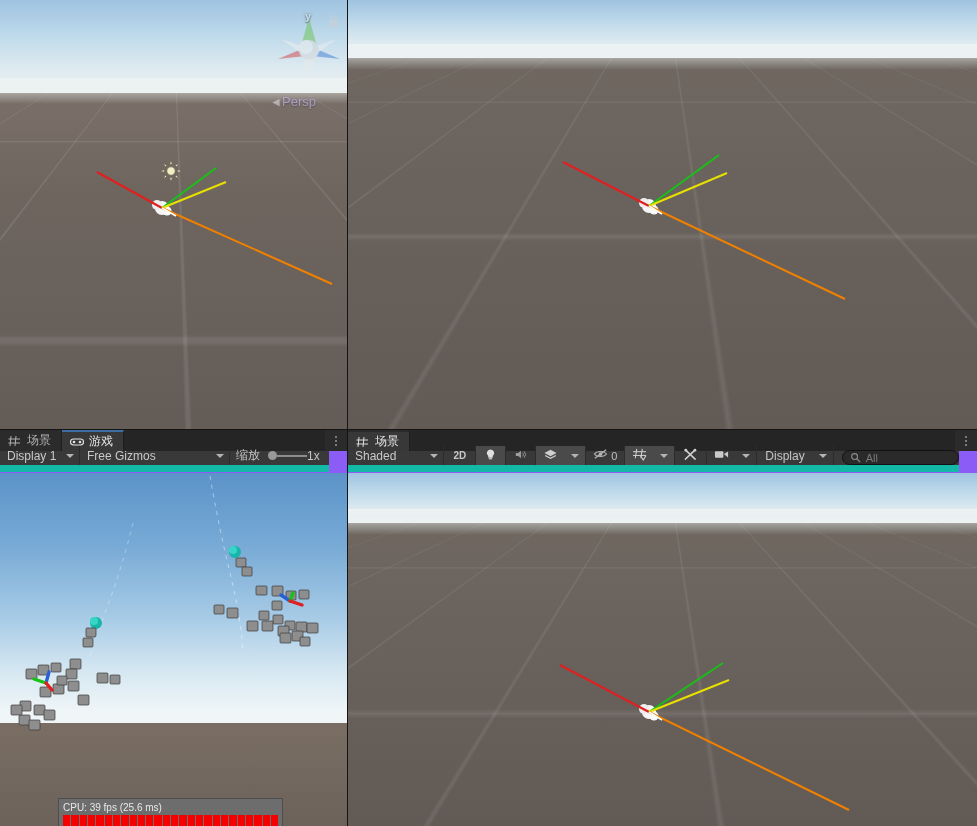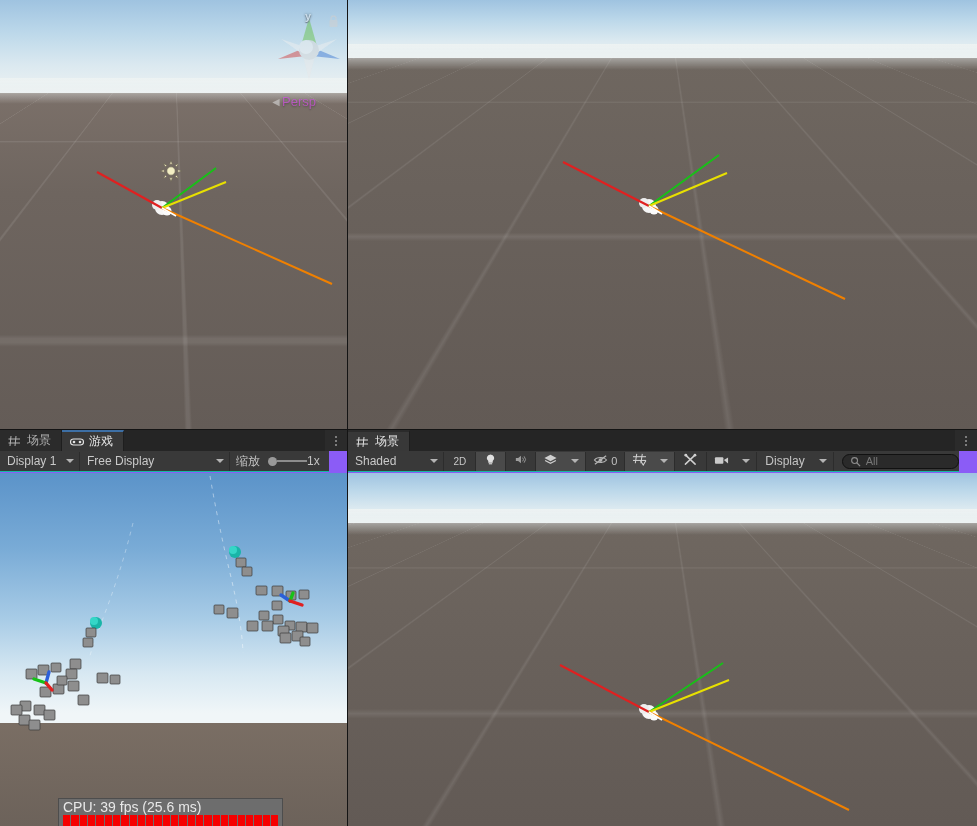--- a/index.html
+++ b/index.html
@@ -39,21 +39,21 @@
   }
 
   
   .gizmo { position: absolute; width: 74px; height: 74px; }
   .axislabel {
     position: absolute; font-size: 11px; font-weight: bold;
     color: #f2f2f2; text-shadow: 0 0 3px #000, 0 1px 1px #000;
     font-family: "Liberation Sans", sans-serif;
   }
   .persp {
-    position: absolute; font-size: 13px; color: #d946ef;
+    position: absolute; font-size: 13px; color: #c4b5fd;
     text-shadow: 0 1px 2px rgba(0,0,0,.55);
     white-space: nowrap;
   }
   .lockicon {
     position: absolute; width: 11px; height: 13px; opacity: .55;
   }
 
   
   .sunicon { position: absolute; width: 22px; height: 22px; }
   .raysvg { position: absolute; left: 0; top: 0; overflow: visible; }
@@ -79,22 +79,22 @@
   .tab .tabicon { display: inline-block; width: 14px; height: 12px; position: relative; flex: none; }
   .tabfill { flex: 1; background: #252525; }
   .kebab {
     width: 22px; display: flex; flex-direction: column; align-items: center;
     justify-content: center; gap: 2px; background: #2b2b2b;
   }
   .kebab i { width: 2px; height: 2px; background: #9a9a9a; display: block; border-radius: 50%; }
 
   .toolbar {
     position: absolute; left: 0; right: 18px; top: 21px; height: 21px;
-    background: #393939; display: flex; align-items: center;
-    border-bottom: 1px solid #14b8a6;
+    background: #393939; display: flex; align-items: flex-end;
+    border-bottom: 7px solid #14b8a6;
   }
   .tb {
     height: 19px; display: flex; align-items: center;
     font-size: 12px; color: #c4c4c4; padding: 0 6px;
     border-right: 1px solid #2c2c2c; white-space: nowrap;
     background: transparent; cursor: default;
   }
   .tb.nosep { border-right: none; }
   .tb.group { border-right: 1px solid #2c2c2c; }
   .caret {
@@ -117,21 +117,21 @@
 
   .zoomslider { display: flex; align-items: center; gap: 0; padding: 0 6px; }
   .zknob { width: 9px; height: 9px; border-radius: 50%; background: #999; flex: none; }
   .ztrack { width: 30px; height: 2px; background: #8d8d8d; }
 
   
   .stats {
     position: absolute; background: #6d6d6d; border: 1px solid #4d4d4d;
     padding: 3px 4px 4px 4px; font-family: "Liberation Sans", sans-serif;
   }
-  .stats .cpu { font-size: 14px; color: #e8e8e8; line-height: 11px; white-space: nowrap; }
+  .stats .cpu { font-size: 10px; color: #e8e8e8; line-height: 11px; white-space: nowrap; }
   .stats .bars { display: flex; gap: 1px; height: 13px; margin: 2px 0 2px 0; }
   .stats .bars i { flex: 1; background: #f50000; display: block; }
 
   .divider { position: absolute; background: #141414; }
   .toolicon { display: inline-block; position: relative; }
 </style>
 </head>
 <body>
 
 <div id="root">
@@ -251,21 +251,21 @@
           <i></i>
       </div>
     </div>
 
     <div class="toolbar">
       <div class="tb dropdown" style="width:80px;">
         <span>Display 1</span>
         <span class="caret tight"></span>
       </div>
       <div class="tb dropdown" style="width:150px;">
-        <span>Free Display</span>
+        <span>Free Gizmos</span>
         <span class="caret tight"></span>
       </div>
       <div class="tb zoomslider nosep">
         <span style="margin-right:8px;">缩放</span>
         <span class="zknob"></span>
         <span class="ztrack"></span>
         <span style="margin-left:0;">1x</span>
       </div>
     </div>
 
@@ -401,21 +401,21 @@
       </div>
     </div>
 
     <div class="toolbar">
       <div class="tb dropdown" style="width:125px;">
         <span>Shaded</span>
         <span class="caret tight"></span>
       </div>
 
       <div class="tb" style="padding:0 9px;">
-        <span style="font-size:10px;font-weight:normal;color:#c8c8c8;">2D</span>
+        <span style="font-size:10px;font-weight:bold;color:#c8c8c8;">2D</span>
       </div>
 
       <div class="tb" style="padding:0 8px;background:#4a4a4a;">
         <span class="toolicon">
           <svg viewBox="0 0 14 14" width="13" height="13">
             <path d="M7 1.5 a4 4 0 0 1 2.4 7.2 V10.5 h-4.8 V8.7 A4 4 0 0 1 7 1.5z" fill="#e0e0e0"></path>
             <rect x="5.2" y="11" width="3.6" height="1.2" fill="#e0e0e0"></rect>
           </svg>
         </span>
       </div>

